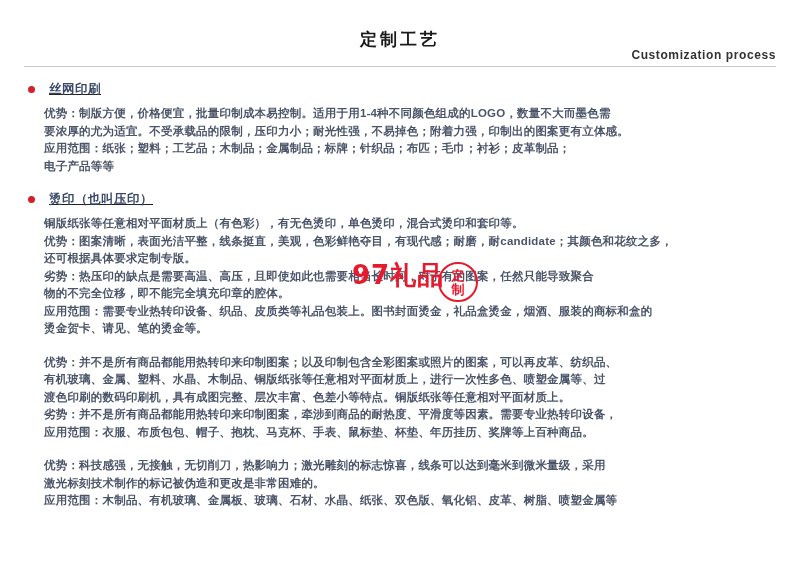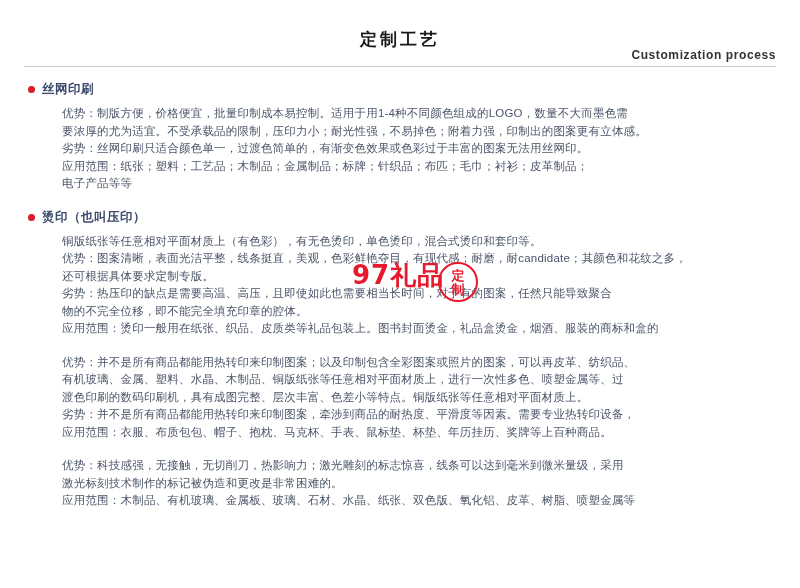--- a/index.html
+++ b/index.html
@@ -52,40 +52,42 @@
   
   .content {
     padding-top: 14px;
   }
   .section {
     margin-bottom: 16px;
   }
   .sec-head {
     display: flex;
     align-items: center;
-    gap: 7px;
+    gap: 14px;
     margin-left: 4px;
     margin-bottom: 7px;
+    text-decoration: underline;
   }
   .bullet {
     width: 7px;
     height: 7px;
     border-radius: 50%;
     background: #d81e28;
     flex: 0 0 auto;
     display: inline-block;
   }
   .sec-title {
     font-size: 12.5px;
     font-weight: bold;
     color: #3b4a6b;
     letter-spacing: 0.5px;
   }
   .sec-body {
-    margin-left: 38px;
+    margin-left: 20px;
+    font-weight: bold;
   }
   .line {
     font-size: 11.5px;
     line-height: 17.5px;
     color: #4b5569;
     letter-spacing: 0.2px;
     white-space: nowrap;
   }
   
   .watermark {
@@ -134,38 +136,38 @@
   <div class="content">
 
     <div class="section">
       <div class="sec-head">
         <span class="bullet"></span>
         <span class="sec-title">丝网印刷</span>
       </div>
       <div class="sec-body">
         <div class="line">优势：制版方便，价格便宜，批量印制成本易控制。适用于用1-4种不同颜色组成的LOGO，数量不大而墨色需</div>
         <div class="line">要浓厚的尤为适宜。不受承载品的限制，压印力小；耐光性强，不易掉色；附着力强，印制出的图案更有立体感。</div>
-        <div class="line">劣势：丝网印刷只适合颜色单一，过渡色简单的，有渐变色效果或色彩过于丰富的图案无法用丝网印。</div>
         <div class="line">应用范围：纸张；塑料；工艺品；木制品；金属制品；标牌；针织品；布匹；毛巾；衬衫；皮革制品；</div>
         <div class="line">电子产品等等</div>
       </div>
     </div>
 
     <div class="section">
       <div class="sec-head">
         <span class="bullet"></span>
         <span class="sec-title">烫印（也叫压印）</span>
       </div>
       <div class="sec-body">
         <div class="line">铜版纸张等任意相对平面材质上（有色彩），有无色烫印，单色烫印，混合式烫印和套印等。</div>
         <div class="line">优势：图案清晰，表面光洁平整，线条挺直，美观，色彩鲜艳夺目，有现代感；耐磨，耐candidate；其颜色和花纹之多，</div>
         <div class="line">还可根据具体要求定制专版。</div>
         <div class="line">劣势：热压印的缺点是需要高温、高压，且即使如此也需要相当长时间，对于有的图案，任然只能导致聚合</div>
         <div class="line">物的不完全位移，即不能完全填充印章的腔体。</div>
-        <div class="line">应用范围：烫印一般用在纸张、织品、皮质类等礼品包装上。图书封面烫金，礼品盒烫金，烟酒、服装的商标和盒的</div>
+        <div class="line">应用范围：需要专业热转印设备、织品、皮质类等礼品包装上。图书封面烫金，礼品盒烫金，烟酒、服装的商标和盒的</div>
+        <div class="line">烫金贺卡、请见、笔的烫金等。</div>
       </div>
     </div>
 
     <div class="section">
       <div class="sec-body">
         <div class="line">优势：并不是所有商品都能用热转印来印制图案；以及印制包含全彩图案或照片的图案，可以再皮革、纺织品、</div>
         <div class="line">有机玻璃、金属、塑料、水晶、木制品、铜版纸张等任意相对平面材质上，进行一次性多色、喷塑金属等、过</div>
         <div class="line">渡色印刷的数码印刷机，具有成图完整、层次丰富、色差小等特点。铜版纸张等任意相对平面材质上。</div>
         <div class="line">劣势：并不是所有商品都能用热转印来印制图案，牵涉到商品的耐热度、平滑度等因素。需要专业热转印设备，</div>
         <div class="line">应用范围：衣服、布质包包、帽子、抱枕、马克杯、手表、鼠标垫、杯垫、年历挂历、奖牌等上百种商品。</div>

